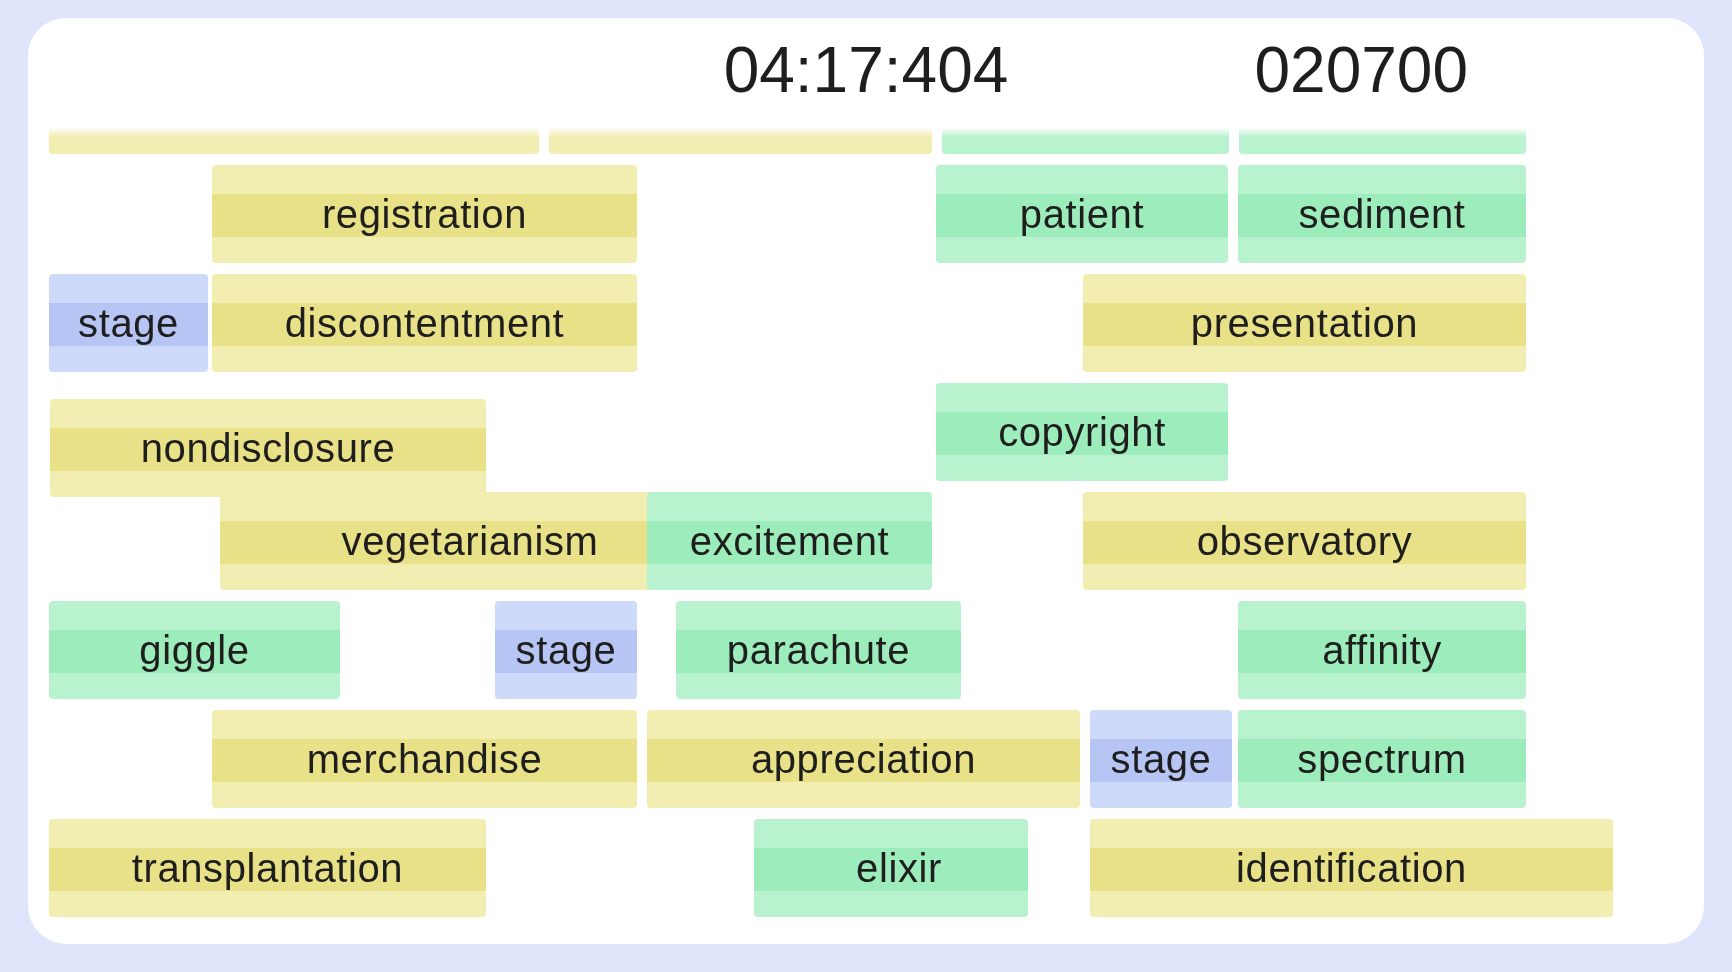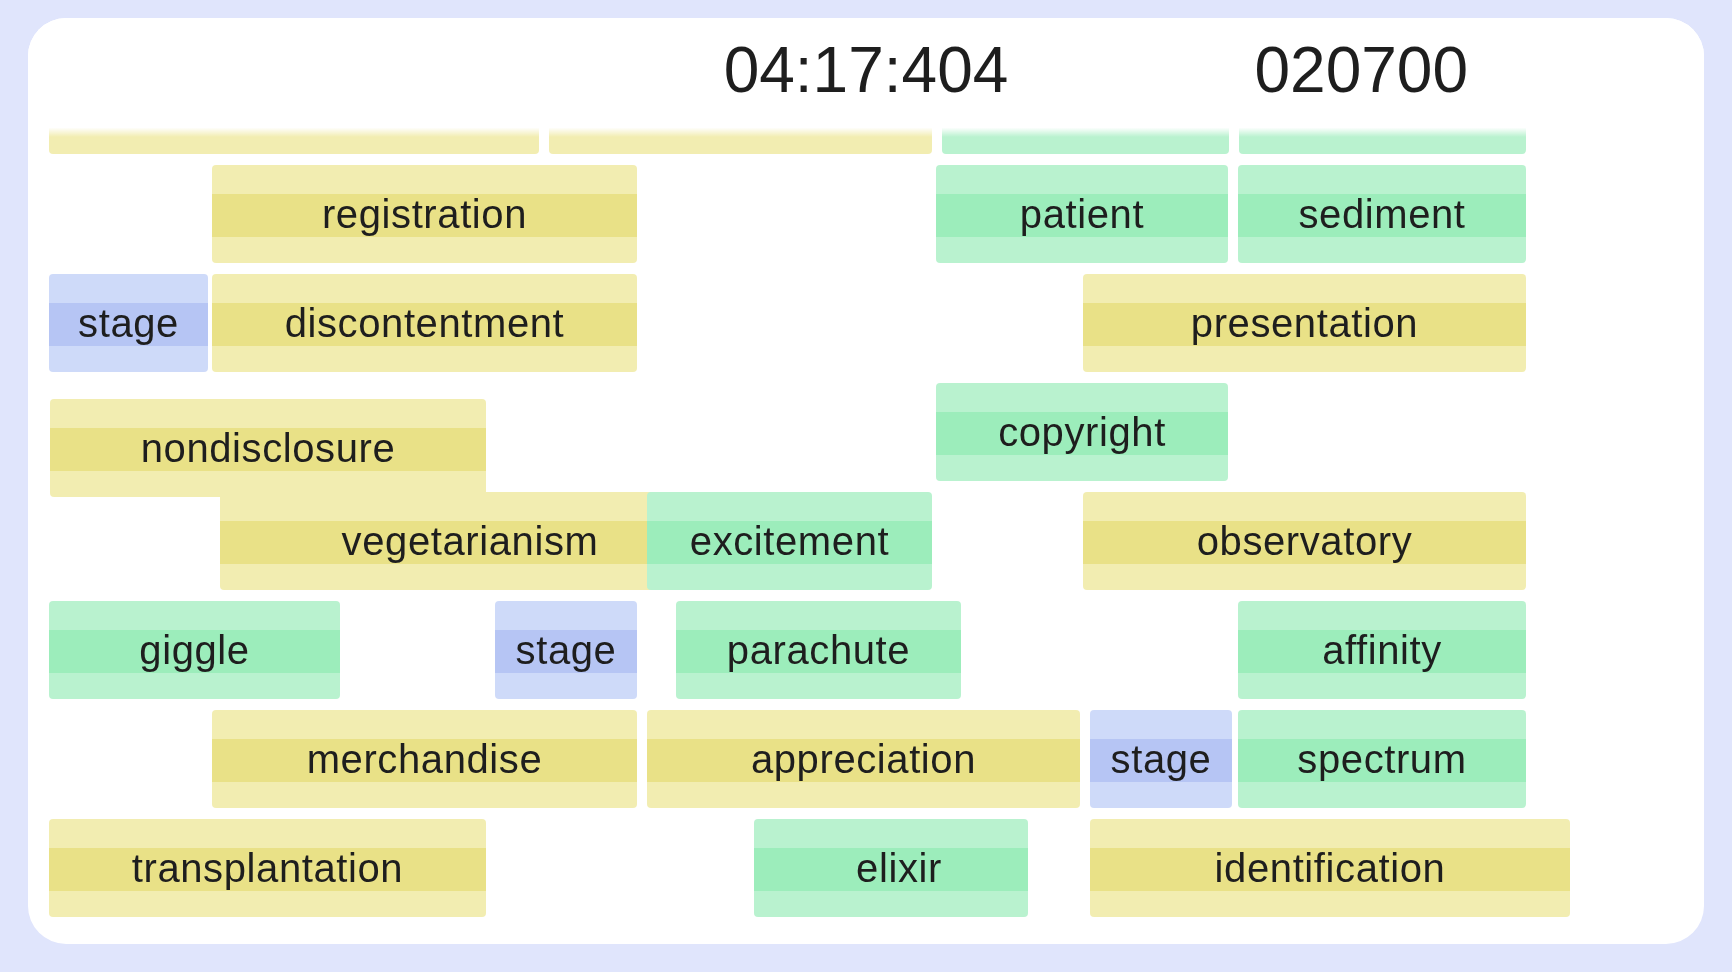--- a/index.html
+++ b/index.html
@@ -65,19 +65,19 @@
       <div class="pill green" style="left: 21px; top: 583px; width: 291px;">giggle</div>
       <div class="pill blue" style="left: 467px; top: 583px; width: 142px;">stage</div>
       <div class="pill green" style="left: 619px; top: 583px; width: 285px; margin-left: 29px;">parachute</div>
       <div class="pill green" style="left: 1210px; top: 583px; width: 288px;">affinity</div>
       <div class="pill yellow" style="left: 184px; top: 692px; width: 425px;">merchandise</div>
       <div class="pill yellow" style="left: 619px; top: 692px; width: 433px;">appreciation</div>
       <div class="pill blue" style="left: 1062px; top: 692px; width: 142px;">stage</div>
       <div class="pill green" style="left: 1210px; top: 692px; width: 288px;">spectrum</div>
       <div class="pill yellow" style="left: 21px; top: 801px; width: 437px;">transplantation</div>
       <div class="pill green" style="left: 726px; top: 801px; width: 258px; padding-left: 16px;">elixir</div>
-      <div class="pill yellow" style="left: 1062px; top: 801px; width: 480px;">identification</div>
+      <div class="pill yellow" style="left: 1062px; top: 801px; width: 523px;">identification</div>
     </div>
   <div class="header">
     <div class="timer">04:17:404</div>
     <div class="score">020700</div>
   </div>
 </div>
 
 </body></html>

